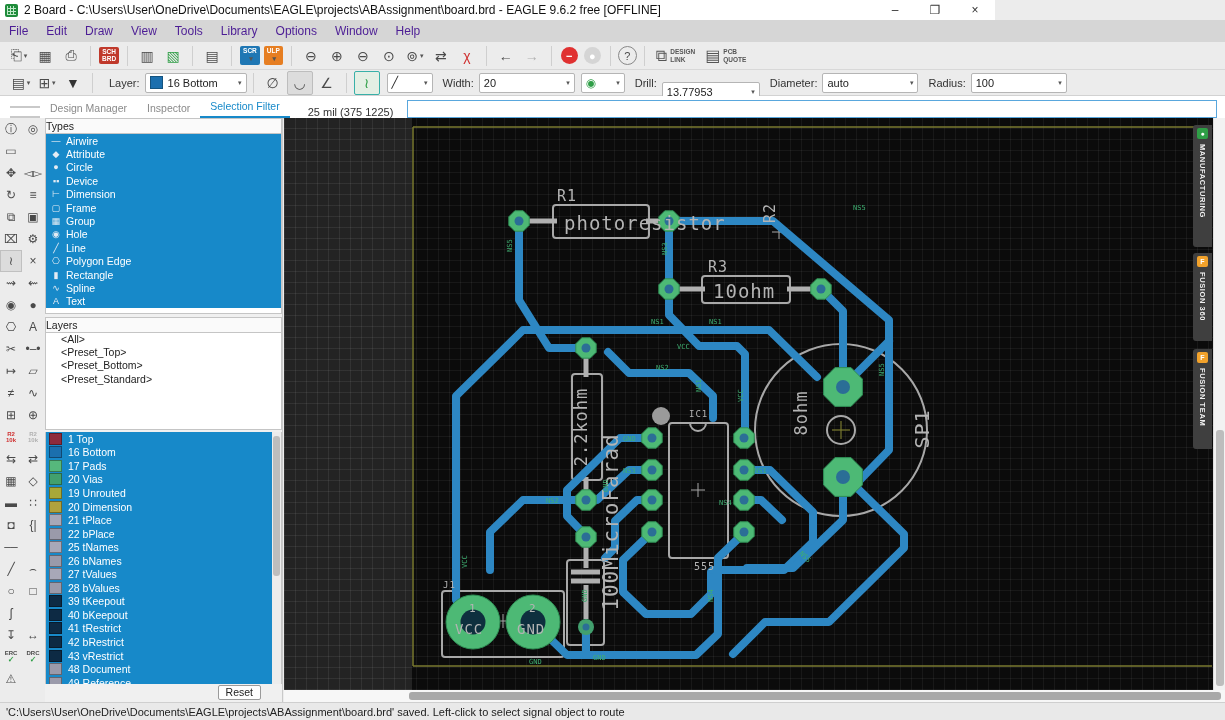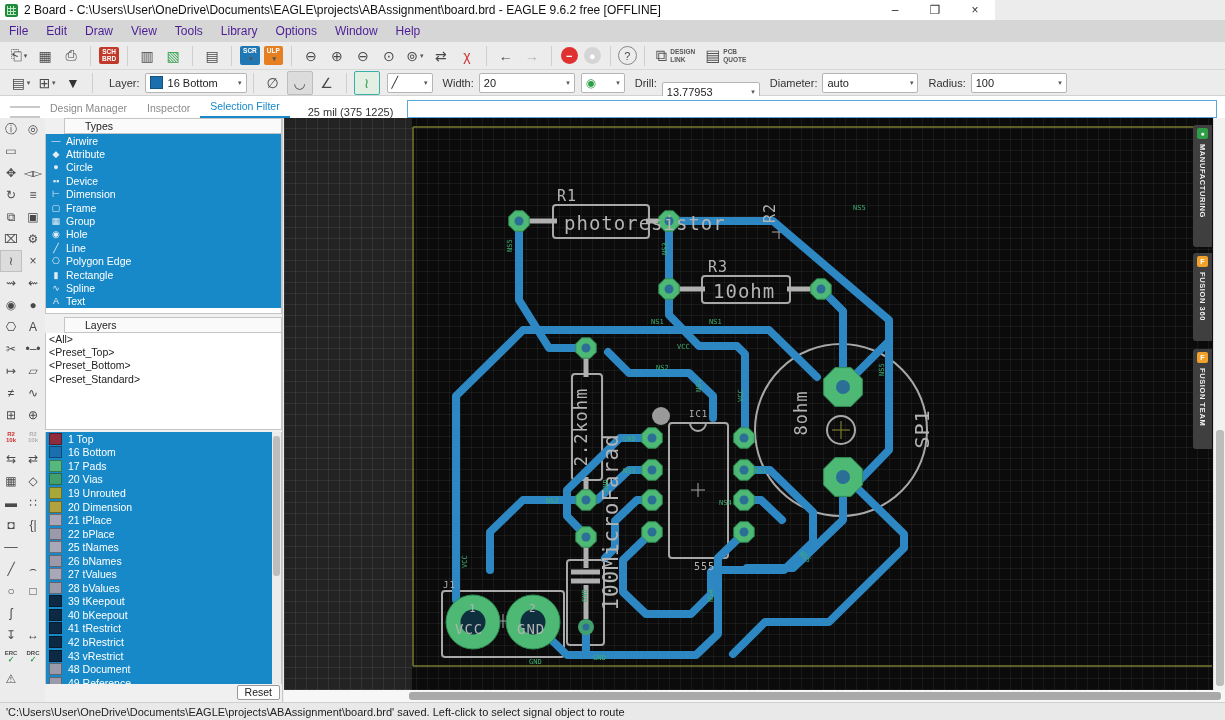--- a/index.html
+++ b/index.html
@@ -41,29 +41,29 @@
   #coord-display{font-size:11px;color:#333;margin:0 14px 0 18px;white-space:nowrap;}
   #cmd-input{flex:1;height:16px;margin-right:8px;background:#fff;border:1px solid #59a7dd;font-size:11px;padding:0 4px;}
   
   #left-toolbar{position:absolute;left:0;top:118px;width:45px;height:584px;background:#ececec;border-right:1px solid #d5d5d5;display:grid;grid-template-columns:22px 22px;align-content:start;}
   .lt-cell{height:22px;display:flex;align-items:center;justify-content:center;font-size:12px;color:#4a4a4a;}
   .lt-cell.pressed{background:#dcdcdc;border:1px solid #c0c0c0;box-sizing:border-box;}
   .lt-mini{font-size:6px;font-weight:bold;line-height:1;text-align:center;}
   .lt-mini .chk{color:#2e9e46;font-size:8px;}
   
   #left-panel{position:absolute;left:45px;top:118px;width:238px;height:584px;background:#f0f0f0;box-sizing:border-box;border-right:1px solid #c9c9c9;}
-  .panel-header{height:14px;background:#fafafa;border:1px solid #c5c5c5;font-size:10.5px;color:#222;padding:0 20px;line-height:14px;margin-left:19px;}
+  .panel-header{height:14px;background:#fafafa;border:1px solid #c5c5c5;font-size:10.5px;color:#222;padding:0 0;line-height:14px;}
   .list-box{background:#fff;border:1px solid #c5c5c5;border-top:none;overflow:hidden;position:relative;}
   .sel-row{display:flex;align-items:center;background:#1789c9;color:#fff;font-size:10.5px;height:13.4px;padding-left:3px;white-space:nowrap;}
   .sel-row .ric{width:14px;text-align:center;font-size:9px;margin-right:3px;color:#e4ecf4;}
-  .plain-row{font-size:10.5px;color:#222;height:13.2px;line-height:13.2px;padding-left:3px;background:#fff;white-space:nowrap;}
+  .plain-row{font-size:10.5px;color:#222;height:13.2px;line-height:13.2px;padding-left:15px;background:#fff;white-space:nowrap;}
   .layer-row{display:flex;align-items:center;background:#1789c9;color:#fff;font-size:10.5px;height:13.55px;padding-left:3px;white-space:nowrap;}
   .layer-row .sw{width:11px;height:10px;margin-right:6px;border:1px solid rgba(0,0,0,.35);}
   #panel-footer{position:absolute;left:0;bottom:0;width:100%;height:18px;background:#f0f0f0;}
-  #reset-btn{position:absolute;right:2px;bottom:2px;font-size:10.5px;background:#fdfdfd;border:1px solid #9a9a9a;border-radius:2px;padding:0 7px;height:13px;line-height:13px;color:#222;}
+  #reset-btn{position:absolute;right:21px;bottom:2px;font-size:10.5px;background:#fdfdfd;border:1px solid #9a9a9a;border-radius:2px;padding:0 7px;height:13px;line-height:13px;color:#222;}
   .mini-scroll{position:absolute;right:0;top:0;width:9px;height:100%;background:#ececec;}
   .mini-thumb{position:absolute;right:1px;width:7px;background:#bdbdbd;border-radius:3px;}
   
   #canvas{position:absolute;left:284px;top:118px;width:929px;height:572px;background:#0b0b0b;overflow:hidden;}
   #canvas .grid-dark{position:absolute;left:0;top:0;width:100%;height:100%;
     background-image:repeating-linear-gradient(0deg,rgba(255,255,255,.055) 0 1px,transparent 1px 11px),repeating-linear-gradient(90deg,rgba(255,255,255,.055) 0 1px,transparent 1px 11px);}
   #canvas .strip-light{position:absolute;left:0;top:0;width:128px;height:100%;background:#232323;
     background-image:repeating-linear-gradient(0deg,rgba(255,255,255,.07) 0 1px,transparent 1px 11px),repeating-linear-gradient(90deg,rgba(255,255,255,.07) 0 1px,transparent 1px 11px);}
   #board-svg{position:absolute;left:0;top:0;}
   

